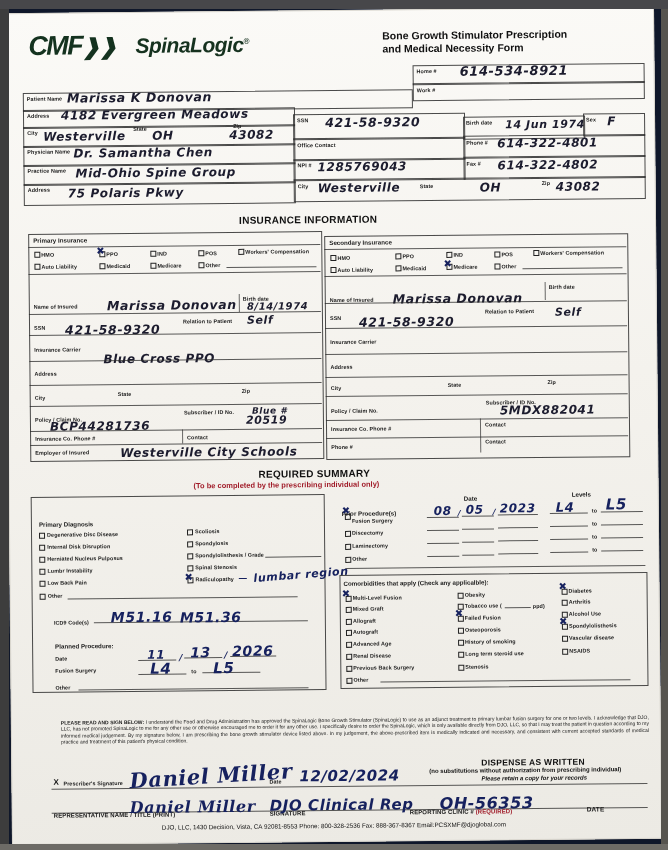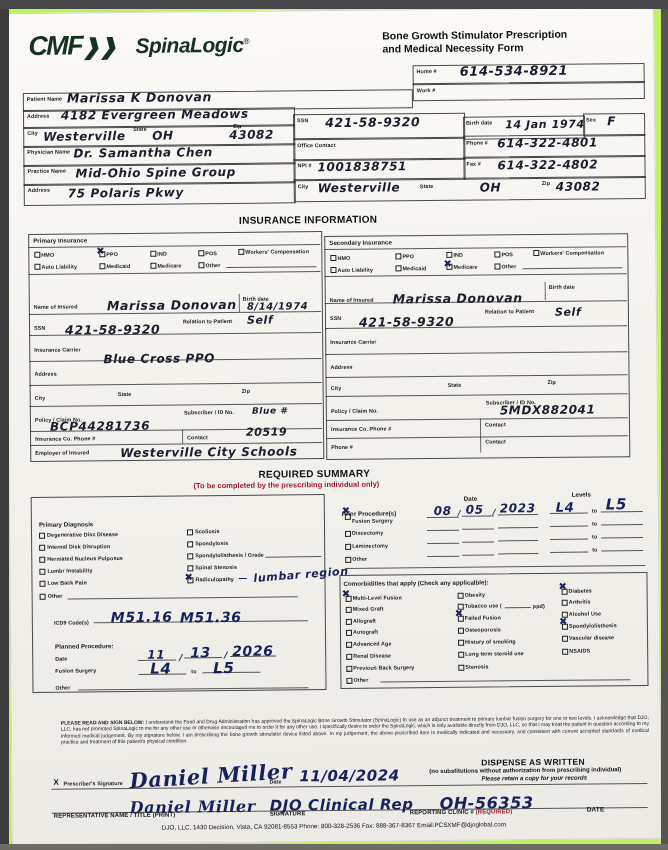--- a/index.html
+++ b/index.html
@@ -1,19 +1,19 @@
 <!DOCTYPE html>
 <html><head>
 <meta charset="utf-8">
 <style>
   html,body{margin:0;padding:0;background:#5a5a5a;}
   body{font-family:"Liberation Sans",sans-serif;}
   .page{
     position:relative;width:668px;height:850px;overflow:hidden;
-    background:#bef264;
+    background:#0f172a;
   }
   
   .sheet{
     position:absolute;left:8px;top:10px;width:650px;height:832px;
     background:linear-gradient(178deg,#fbfaf7 0%,#f4f2ed 45%,#eceae4 100%);
     box-shadow:0 0 0 1px #d8d5cd inset;
     transform:rotate(-0.55deg);
   }
   .edge-l{position:absolute;left:0;top:0;width:9px;height:850px;background:#3d3d3d;}
   .edge-r{position:absolute;right:0;top:0;width:7px;height:850px;background:#56544f;}
@@ -78,21 +78,21 @@
     <div class="ink hw" style="left:147px;top:117px;font-size:12px;">OH</div>
     <div class="ink lbl" style="left:228px;top:112px;">Zip</div>
     <div class="ink hw" style="left:224px;top:117px;font-size:12px;">43082</div>
 
     <div class="box" style="left:288px;top:104px;width:170px;height:24px;"></div>
     <div class="ink lbl" style="left:292px;top:107px;">SSN</div>
     <div class="ink hw" style="left:320px;top:105px;font-size:12.5px;">421-58-9320</div>
 
     <div class="box" style="left:458px;top:108px;width:120px;height:21px;"></div>
     <div class="ink lbl" style="left:461px;top:111px;">Birth date</div>
-    <div class="ink hw" style="left:500px;top:110px;font-size:11px;">14 Jan 1974</div>
+    <div class="ink hw" style="left:500px;top:110px;font-size:11px;">14 Jun 1974</div>
     <div class="box" style="left:578px;top:106px;width:60px;height:21px;"></div>
     <div class="ink lbl" style="left:581px;top:109px;">Sex</div>
     <div class="ink hw" style="left:602px;top:107px;font-size:12px;">F</div>
 
     <div class="box" style="left:288px;top:128px;width:170px;height:21px;"></div>
     <div class="ink lbl" style="left:292px;top:132px;">Office Contact</div>
     <div class="box" style="left:458px;top:127px;width:180px;height:21px;"></div>
     <div class="ink lbl" style="left:461px;top:131px;">Phone #</div>
     <div class="ink hw" style="left:492px;top:128px;font-size:12px;">614-322-4801</div>
     <div class="box" style="left:458px;top:148px;width:180px;height:21px;"></div>
@@ -106,21 +106,21 @@
     <div class="box" style="left:18px;top:152px;width:270px;height:19px;"></div>
     <div class="ink lbl" style="left:22px;top:155px;">Practice Name</div>
     <div class="ink hw" style="left:70px;top:154px;font-size:12px;">Mid-Ohio Spine Group</div>
 
     <div class="box" style="left:18px;top:171px;width:270px;height:20px;"></div>
     <div class="ink lbl" style="left:22px;top:174px;">Address</div>
     <div class="ink hw" style="left:62px;top:174px;font-size:12px;">75 Polaris Pkwy</div>
 
     <div class="box" style="left:288px;top:149px;width:170px;height:20px;"></div>
     <div class="ink lbl" style="left:292px;top:152px;">NPI #</div>
-    <div class="ink hw" style="left:312px;top:150px;font-size:12px;">1001838751</div>
+    <div class="ink hw" style="left:312px;top:150px;font-size:12px;">1285769043</div>
 
     <div class="box" style="left:288px;top:169px;width:350px;height:21px;"></div>
     <div class="ink lbl" style="left:292px;top:173px;">City</div>
     <div class="ink hw" style="left:312px;top:171px;font-size:12px;">Westerville</div>
     <div class="ink lbl" style="left:414px;top:174px;">State</div>
     <div class="ink hw" style="left:474px;top:172px;font-size:12px;">OH</div>
     <div class="ink lbl" style="left:536px;top:172px;">Zip</div>
     <div class="ink hw" style="left:550px;top:172px;font-size:12px;">43082</div>
 
     <div class="ink sect" style="left:233px;top:204px;">INSURANCE INFORMATION</div>
@@ -175,21 +175,21 @@
 
     <div class="ink lbl" style="left:27px;top:382px;">City</div>
     <div class="ink lbl" style="left:110px;top:379px;">State</div>
     <div class="ink lbl" style="left:234px;top:377px;">Zip</div>
     <div class="line" style="left:22px;top:393px;width:292px;"></div>
 
     <div class="ink lbl" style="left:27px;top:404px;">Policy / Claim No.</div>
     <div class="ink hw" style="left:42px;top:407px;font-size:12px;">BCP44281736</div>
     <div class="ink lbl" style="left:176px;top:398px;">Subscriber / ID No.</div>
     <div class="ink hw" style="left:244px;top:395px;font-size:9px;">Blue #</div>
-    <div class="ink hw" style="left:238px;top:403px;font-size:11px;margin-top:12px;">20519</div>
+    <div class="ink hw" style="left:238px;top:403px;font-size:11px;">20519</div>
     <div class="line" style="left:22px;top:418px;width:292px;"></div>
     <div class="vline" style="left:174px;top:418px;height:14px;"></div>
 
     <div class="ink lbl" style="left:27px;top:423px;">Insurance Co. Phone #</div>
     <div class="ink lbl" style="left:179px;top:423px;">Contact</div>
     <div class="line" style="left:22px;top:432px;width:292px;"></div>
 
     <div class="ink lbl" style="left:27px;top:437px;">Employer of Insured</div>
     <div class="ink hw" style="left:112px;top:434px;font-size:12px;">Westerville City Schools</div>
 
@@ -427,21 +427,21 @@
 
     <div class="ink" style="left:470px;top:749px;font-size:8.5px;font-weight:bold;letter-spacing:.3px;">DISPENSE AS WRITTEN</div>
     <div class="ink" style="left:418px;top:759px;font-size:6px;font-weight:bold;">(no substitutions without authorization from prescribing individual)</div>
     <div class="ink" style="left:470px;top:767px;font-size:6px;font-weight:bold;font-style:italic;">Please retain a copy for your records</div>
 
     <div class="line" style="left:40px;top:776px;width:596px;"></div>
     <div class="ink" style="left:42px;top:765px;font-size:8px;font-weight:bold;">X</div>
     <div class="ink lbl" style="left:52px;top:768px;">Prescriber's Signature</div>
     <div class="ink hw hwb" style="left:118px;top:752px;font-size:21px;font-family:'DejaVu Serif',serif;transform:rotate(-3deg);">Daniel Miller</div>
     <div class="ink lbl" style="left:258px;top:768px;">Date</div>
-    <div class="ink hw hwb" style="left:288px;top:757px;font-size:15px;">11/04/2024</div>
+    <div class="ink hw hwb" style="left:288px;top:757px;font-size:15px;">12/02/2024</div>
 
     <div class="line" style="left:40px;top:800px;width:596px;"></div>
     <div class="ink lbl" style="left:42px;top:800px;font-size:6px;">REPRESENTATIVE NAME / TITLE (PRINT)</div>
     <div class="ink hw hwb" style="left:118px;top:786px;font-size:16px;font-family:'DejaVu Serif',serif;">Daniel Miller</div>
     <div class="ink lbl" style="left:258px;top:800px;font-size:6px;">SIGNATURE</div>
     <div class="ink hw hwb" style="left:258px;top:786px;font-size:15px;">DJO Clinical Rep</div>
     <div class="ink lbl" style="left:398px;top:800px;font-size:6px;">
       <span>REPORTING CLINIC #</span>
       <span class="red">(REQUIRED)</span>
     </div>

